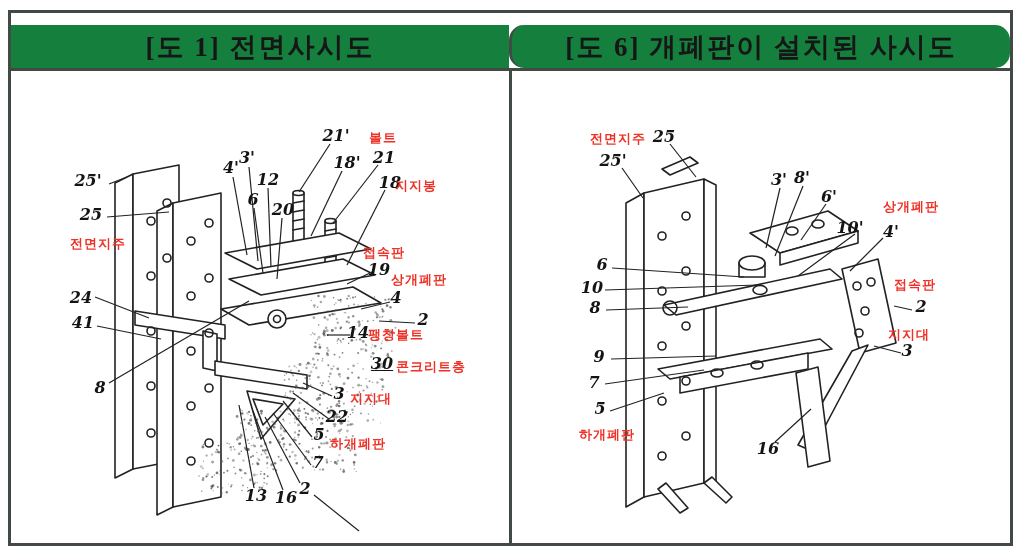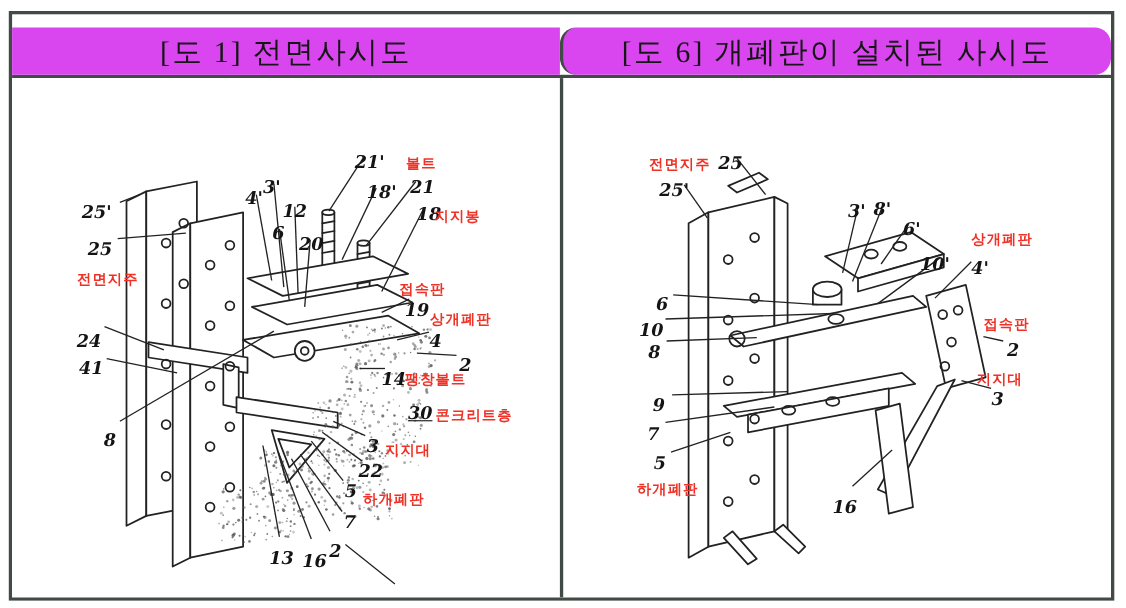--- a/index.html
+++ b/index.html
@@ -1,30 +1,30 @@
 <!DOCTYPE html>
 <html><head>
 <meta charset="utf-8">
 <style>
   html,body{margin:0;padding:0;background:#fff;}
   .page{position:relative;width:1024px;height:553px;background:#fff;overflow:hidden;
         font-family:"Liberation Serif",serif;}
   .tbl{position:absolute;left:8px;top:10px;width:1005px;height:536px;
        border:3px solid #424a45;display:flex;flex-direction:column;box-sizing:border-box;}
   .hrow{display:flex;height:55px;border-bottom:3px solid #424a45;flex:none;}
-  .hcell{flex:1;background:#d946ef;display:flex;align-items:center;justify-content:center;
-         font-size:27px;font-weight:normal;color:#161616;letter-spacing:2px;margin-top:12px;}
+  .hcell{flex:1;background:#15803d;display:flex;align-items:center;justify-content:center;
+         font-size:27px;font-weight:bold;color:#161616;letter-spacing:2px;margin-top:12px;}
   .hcell + .hcell{border-left:3px solid #424a45;border-radius:15px;}
   .brow{flex:1;display:flex;min-height:0;}
   .fig{flex:1;position:relative;background:#fff;overflow:hidden;}
   .fig + .fig{border-left:3px solid #424a45;}
   .fig svg{position:absolute;left:0;top:0;width:100%;height:100%;}
   .lbl{position:absolute;transform:translate(-50%,-50%);white-space:nowrap;z-index:3;
        font-family:"DejaVu Serif",serif;font-style:italic;font-weight:bold;
-       font-size:16px;color:#141414;line-height:1;margin-top:12px;}
+       font-size:16px;color:#141414;line-height:1;}
   .lbl.red{font-family:"DejaVu Sans",sans-serif;font-style:normal;font-weight:bold;
            font-size:13px;color:#ef3227;letter-spacing:1px;}
   .lbl.u{text-decoration:underline;}
 </style>
 </head>
 <body>
 
 <div class="page">
   <div class="tbl">
     <div class="hrow">

